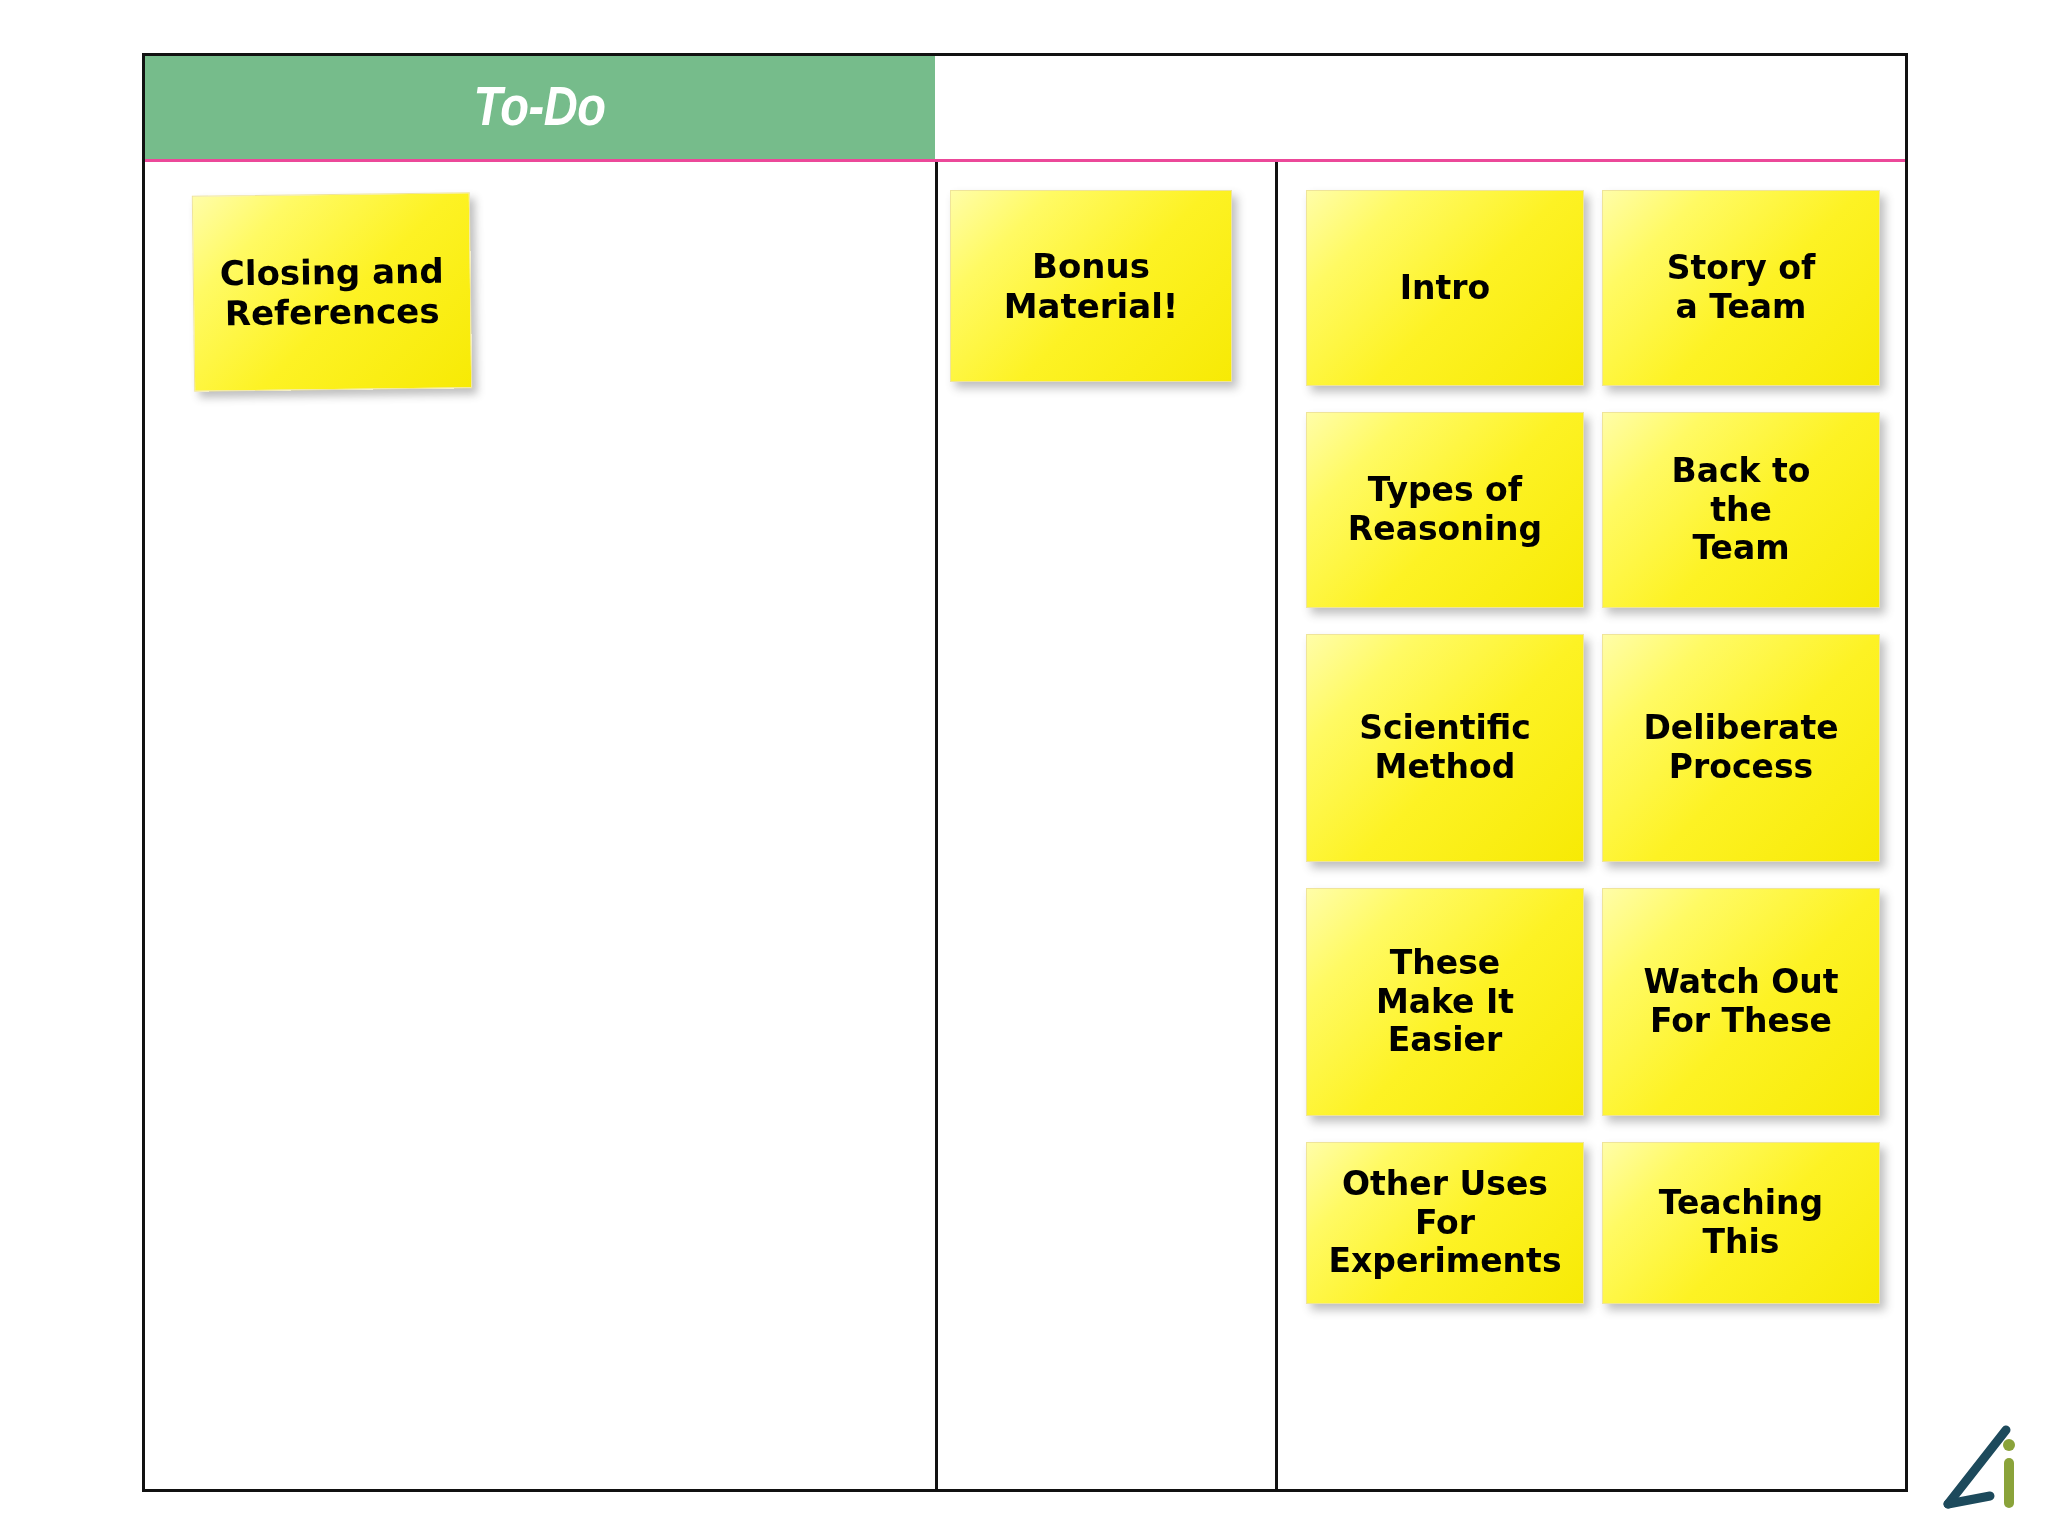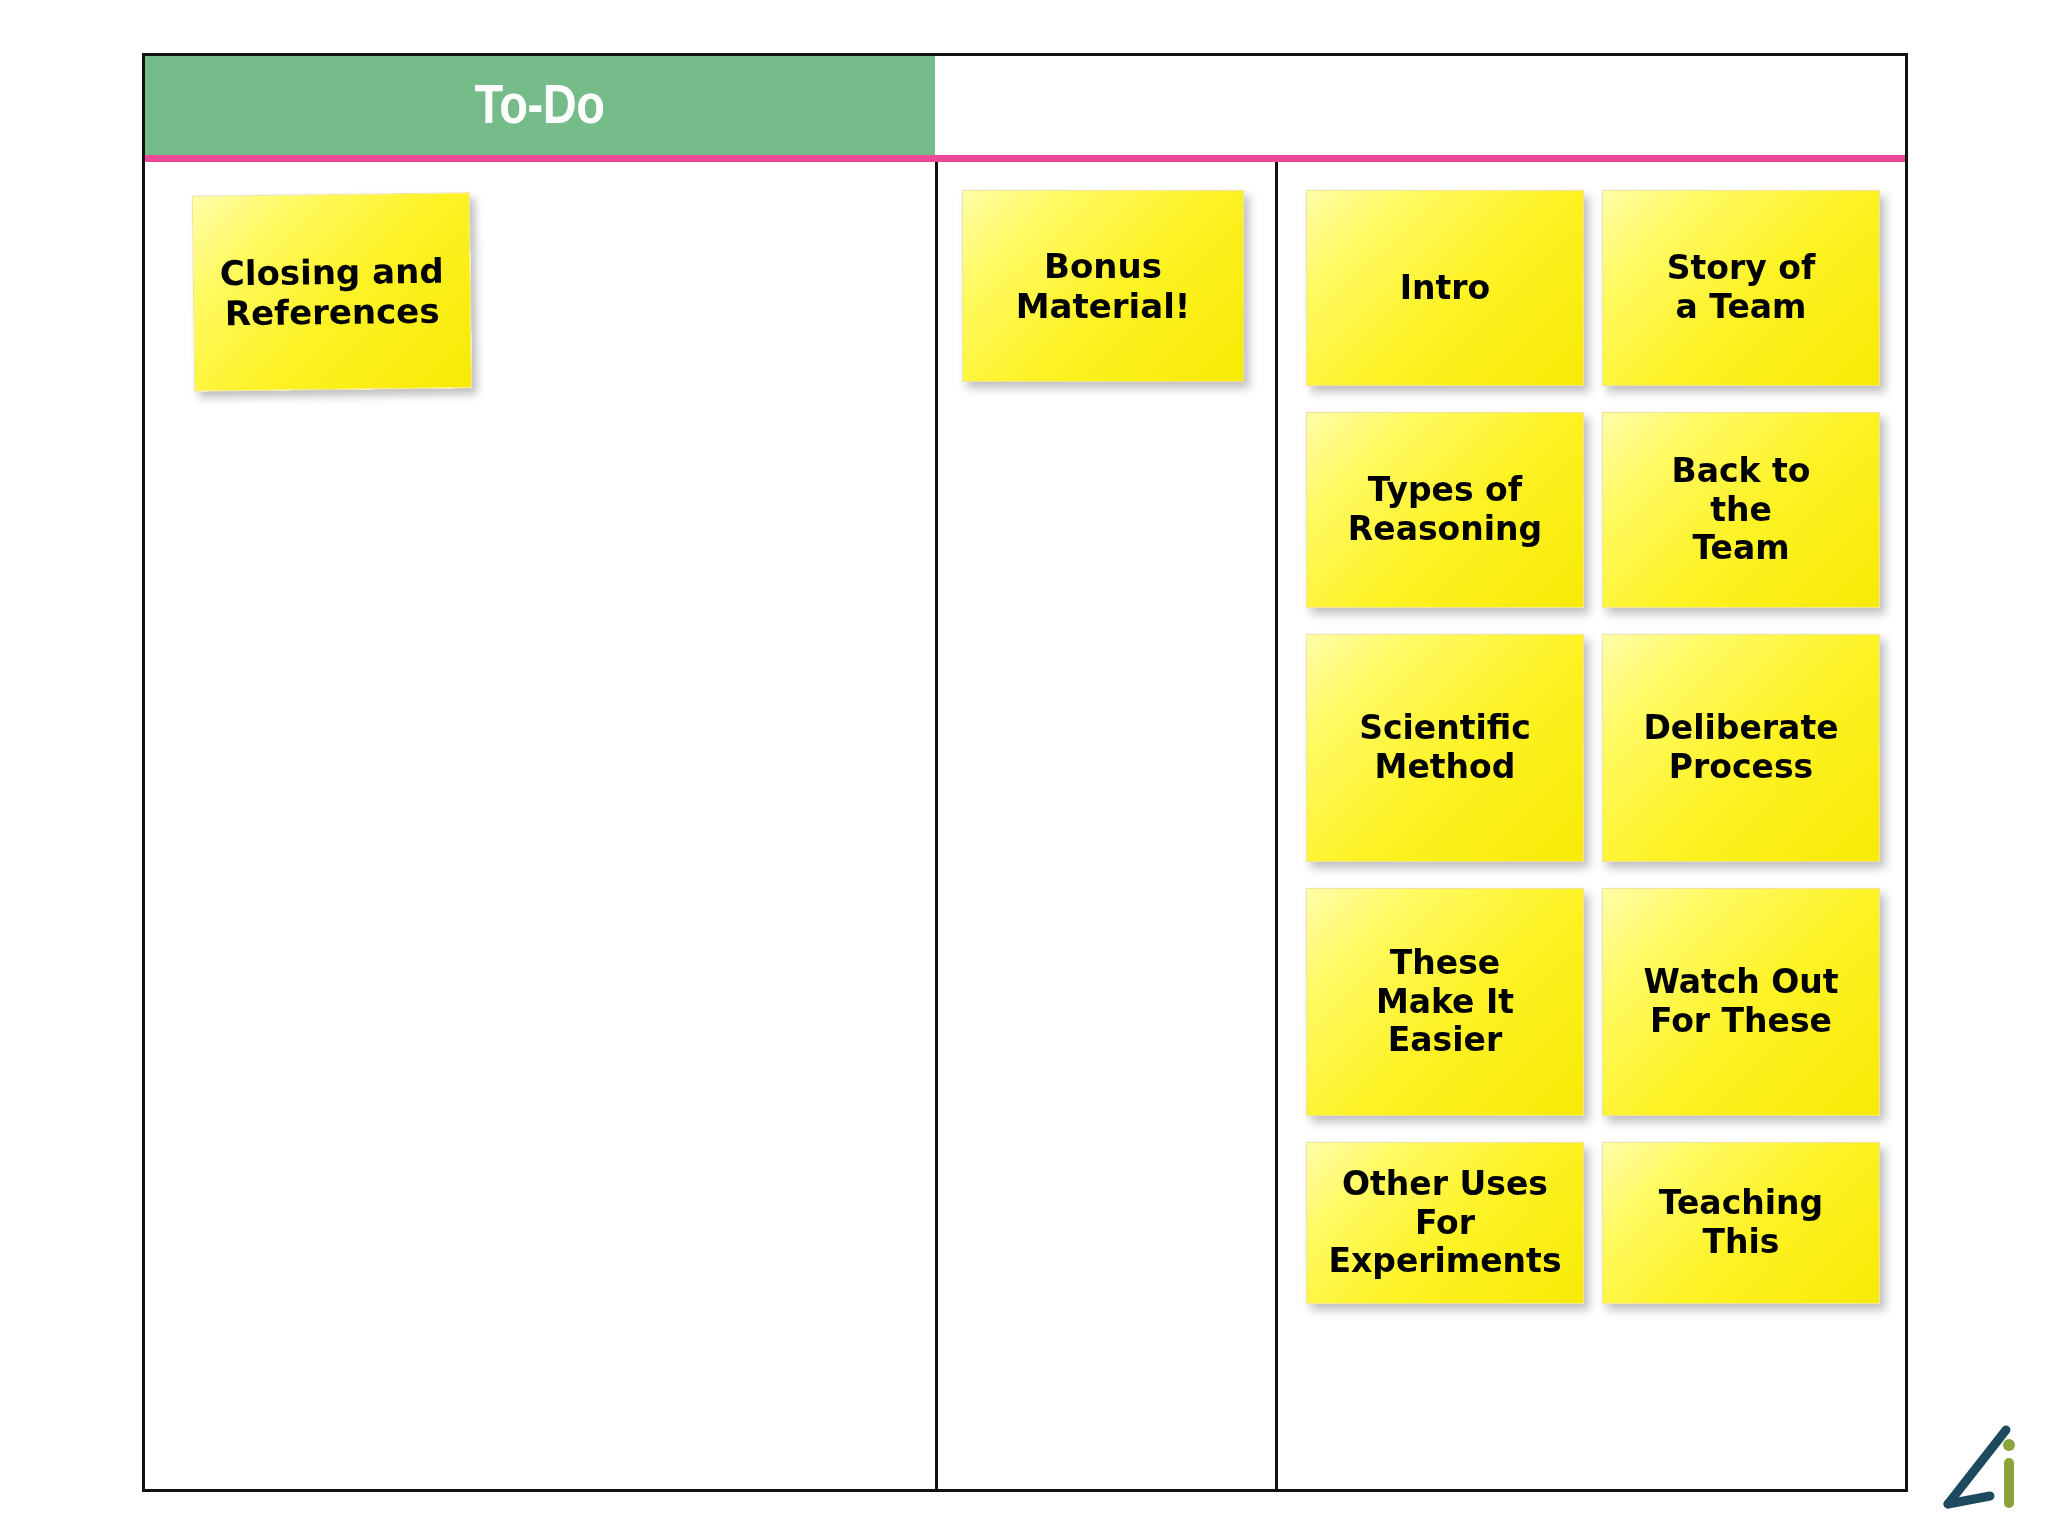--- a/index.html
+++ b/index.html
@@ -27,22 +27,23 @@
     display: flex;
     flex-direction: column;
     background: #ffffff;
   }
 
   
   .header-row {
     display: flex;
     height: 106px;
     flex: 0 0 106px;
-    border-bottom: 7px solid #ec4899;
-    box-sizing: border-box;
+    border-bottom: 3px solid #ec4899;
+    box-sizing: border-box;
+    font-style: italic;
   }
   .col-head {
     background: #76bc8b;
     display: flex;
     align-items: center;
     justify-content: center;
     box-sizing: border-box;
     overflow: hidden;
   }
   .col-head + .col-head {
@@ -84,21 +85,21 @@
   .notes-wrap {
     display: flex;
     flex-wrap: wrap;
     align-content: flex-start;
   }
   .notes-single {
     padding-left: 48px;
     padding-top: 12px;
   }
   .notes-doing {
-    padding-left: 24px;
+    padding-left: 12px;
     padding-top: 8px;
   }
   .notes-done {
     padding-left: 28px;
     padding-top: 8px;
     width: 620px;
   }
 
   .note {
     background: linear-gradient(135deg, #fffda8 0%, #fffa63 22%, #fdf224 55%, #f7ea05 100%);

